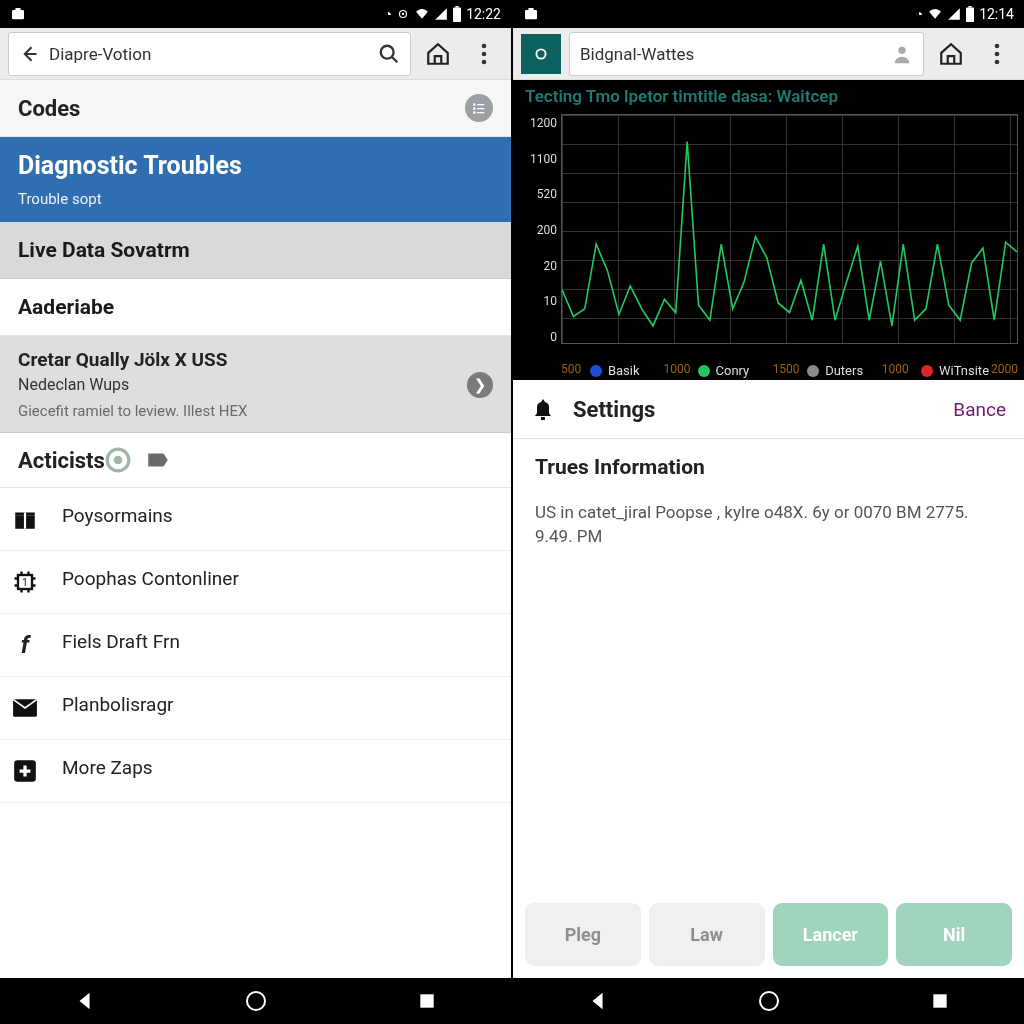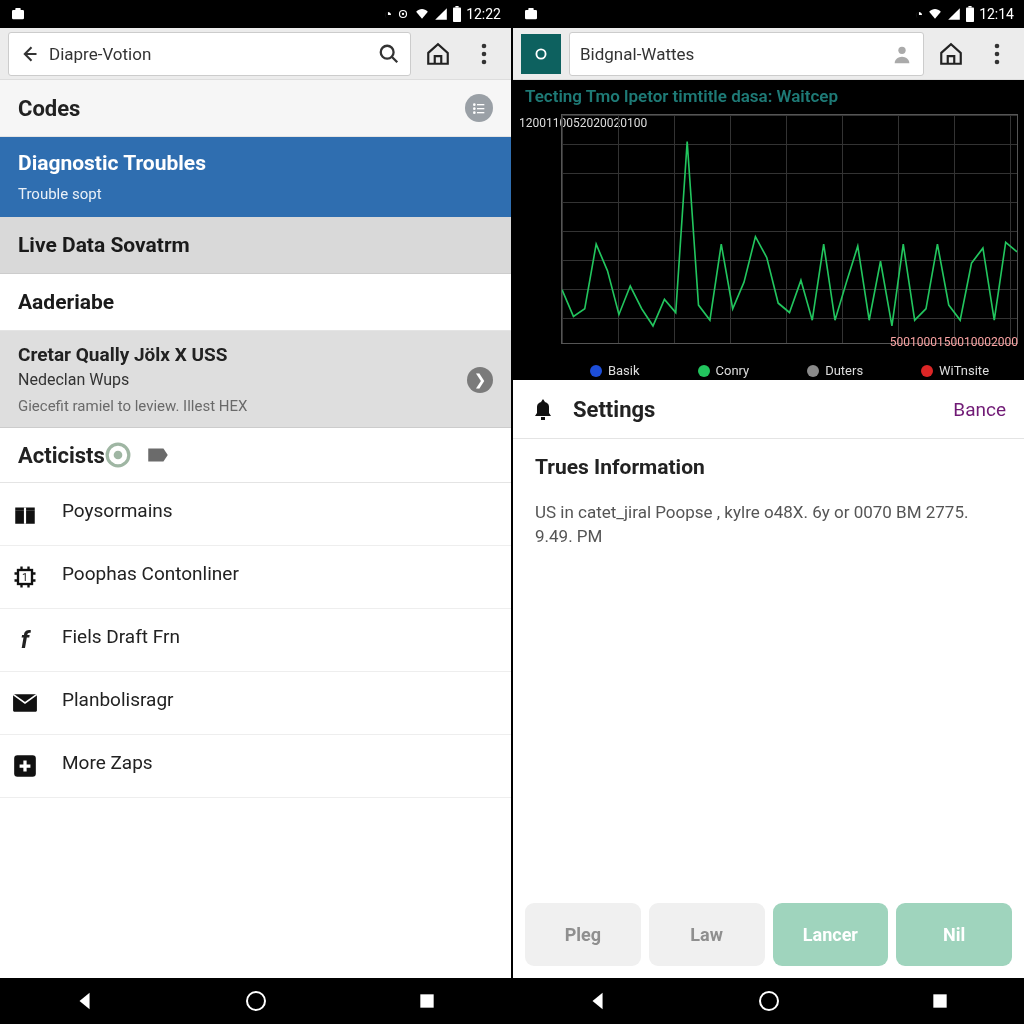--- a/index.html
+++ b/index.html
@@ -16,45 +16,45 @@
 .appbar{height:52px;background:#ececec;display:flex;align-items:center;padding:0 8px;gap:8px;border-bottom:1px solid #ddd}
 .searchbox{flex:1;height:44px;background:#fff;border:1px solid #ccc;border-radius:3px;display:flex;align-items:center;padding:0 10px;gap:10px}
 .searchbox input{flex:1;border:0;outline:0;font-size:17px;color:#333;background:transparent}
 .iconbtn{width:38px;height:38px;display:flex;align-items:center;justify-content:center;color:#333;cursor:pointer}
 .appbar .brand{width:40px;height:40px;background:#0d615f;display:flex;align-items:center;justify-content:center;color:#fff}
 
 
 .sectionhdr{padding:14px 18px;font-size:22px;font-weight:700;color:#222;background:#f6f6f6;border-bottom:1px solid #e4e4e4;display:flex;align-items:center;justify-content:space-between}
 .sectionhdr .roundicon{width:28px;height:28px;border-radius:50%;background:#9aa0a6;display:flex;align-items:center;justify-content:center;color:#fff;font-size:15px}
 .row-selected{background:#2f6eb0;color:#fff;padding:14px 18px}
-.row-selected .t{font-size:21px;font-weight:700}
+.row-selected .t{font-size:25px;font-weight:700}
 .row-selected .s{font-size:15px;opacity:.9;margin-top:10px}
 .row-gray{background:#d9d9d9;padding:16px 18px;font-size:21px;font-weight:700;color:#1a1a1a;border-bottom:1px solid #ccc}
 .row-plain{background:#fff;padding:16px 18px;font-size:21px;font-weight:700;color:#1a1a1a;border-bottom:1px solid #e4e4e4}
 .row-card{background:#dedede;padding:12px 18px 12px 18px;border-bottom:1px solid #ccc;position:relative}
 .row-card .t{font-size:19px;font-weight:700;color:#222}
 .row-card .s{font-size:16px;color:#333;margin-top:4px}
 .row-card .d{font-size:15px;color:#6a6a6a;margin-top:8px}
 .row-card .arrow{position:absolute;right:18px;top:36px;width:26px;height:26px;border-radius:50%;background:#7b7b7b;color:#fff;display:flex;align-items:center;justify-content:center;font-size:15px}
 .sectionhdr2{padding:14px 18px;font-size:22px;font-weight:700;color:#222;display:flex;align-items:center;border-bottom:1px solid #e4e4e4}
 .sectionhdr2 .icons{display:flex;gap:14px;align-items:center;color:#9aa79c}
 .listitem{display:flex;padding:16px 10px;gap:22px;border-bottom:1px solid #eee;background:#fff}
 .listitem .ic{width:30px;height:30px;display:flex;align-items:center;justify-content:center;color:#222}
 .listitem .lbl{font-size:19px;color:#222}
 
 
 .chart-title{padding:6px 12px 4px;font-size:17px;color:#1e7a76;font-weight:600;background:#000}
 .chart{height:270px;background:#000;position:relative;padding:4px 6px 4px 48px}
-.chart .ylabels{position:absolute;left:6px;top:6px;bottom:36px;width:38px;color:#ddd;font-size:12px;display:flex;flex-direction:row;justify-content:space-between;text-align:right}
+.chart .ylabels{position:absolute;left:6px;top:6px;bottom:36px;width:38px;color:#ddd;font-size:12px;display:flex;flex-direction:column;justify-content:space-between;text-align:right}
 .chart .plot{position:absolute;left:48px;right:6px;top:4px;bottom:36px;border:1px solid #555}
 .chart .plot::before{content:"";position:absolute;inset:0;background:
  linear-gradient(to right,#333 1px,transparent 1px) 0 0/56px 100%,
  linear-gradient(to bottom,#333 1px,transparent 1px) 0 0/100% 29px}
 .chart svg{position:absolute;inset:0;width:100%;height:100%}
-.chart .xlabels{position:absolute;left:48px;right:6px;bottom:31px;display:flex;justify-content:flex-end;color:#fca5a5;font-size:12px}
+.chart .xlabels{position:absolute;left:48px;right:6px;bottom:4px;display:flex;justify-content:space-between;color:#a16207;font-size:12px}
 .legend{position:absolute;left:48px;right:6px;bottom:2px;display:flex;justify-content:space-around;color:#ddd;font-size:13px}
 .legend .lg{display:flex;align-items:center;gap:6px}
 .legend .dot{width:12px;height:12px;border-radius:50%}
 .settingsrow{display:flex;align-items:center;padding:16px 18px;gap:16px;border-bottom:1px solid #e4e4e4}
 .settingsrow .ic{width:26px;height:26px}
 .settingsrow .t{font-size:22px;font-weight:700;color:#222;flex:1}
 .settingsrow .act{font-size:19px;font-weight:400;color:#701a75}
 .infoblock{padding:16px 22px}
 .infoblock .t{font-size:21px;font-weight:700;color:#222;margin-bottom:22px}
 .infoblock .d{font-size:17px;color:#555;line-height:1.4}

